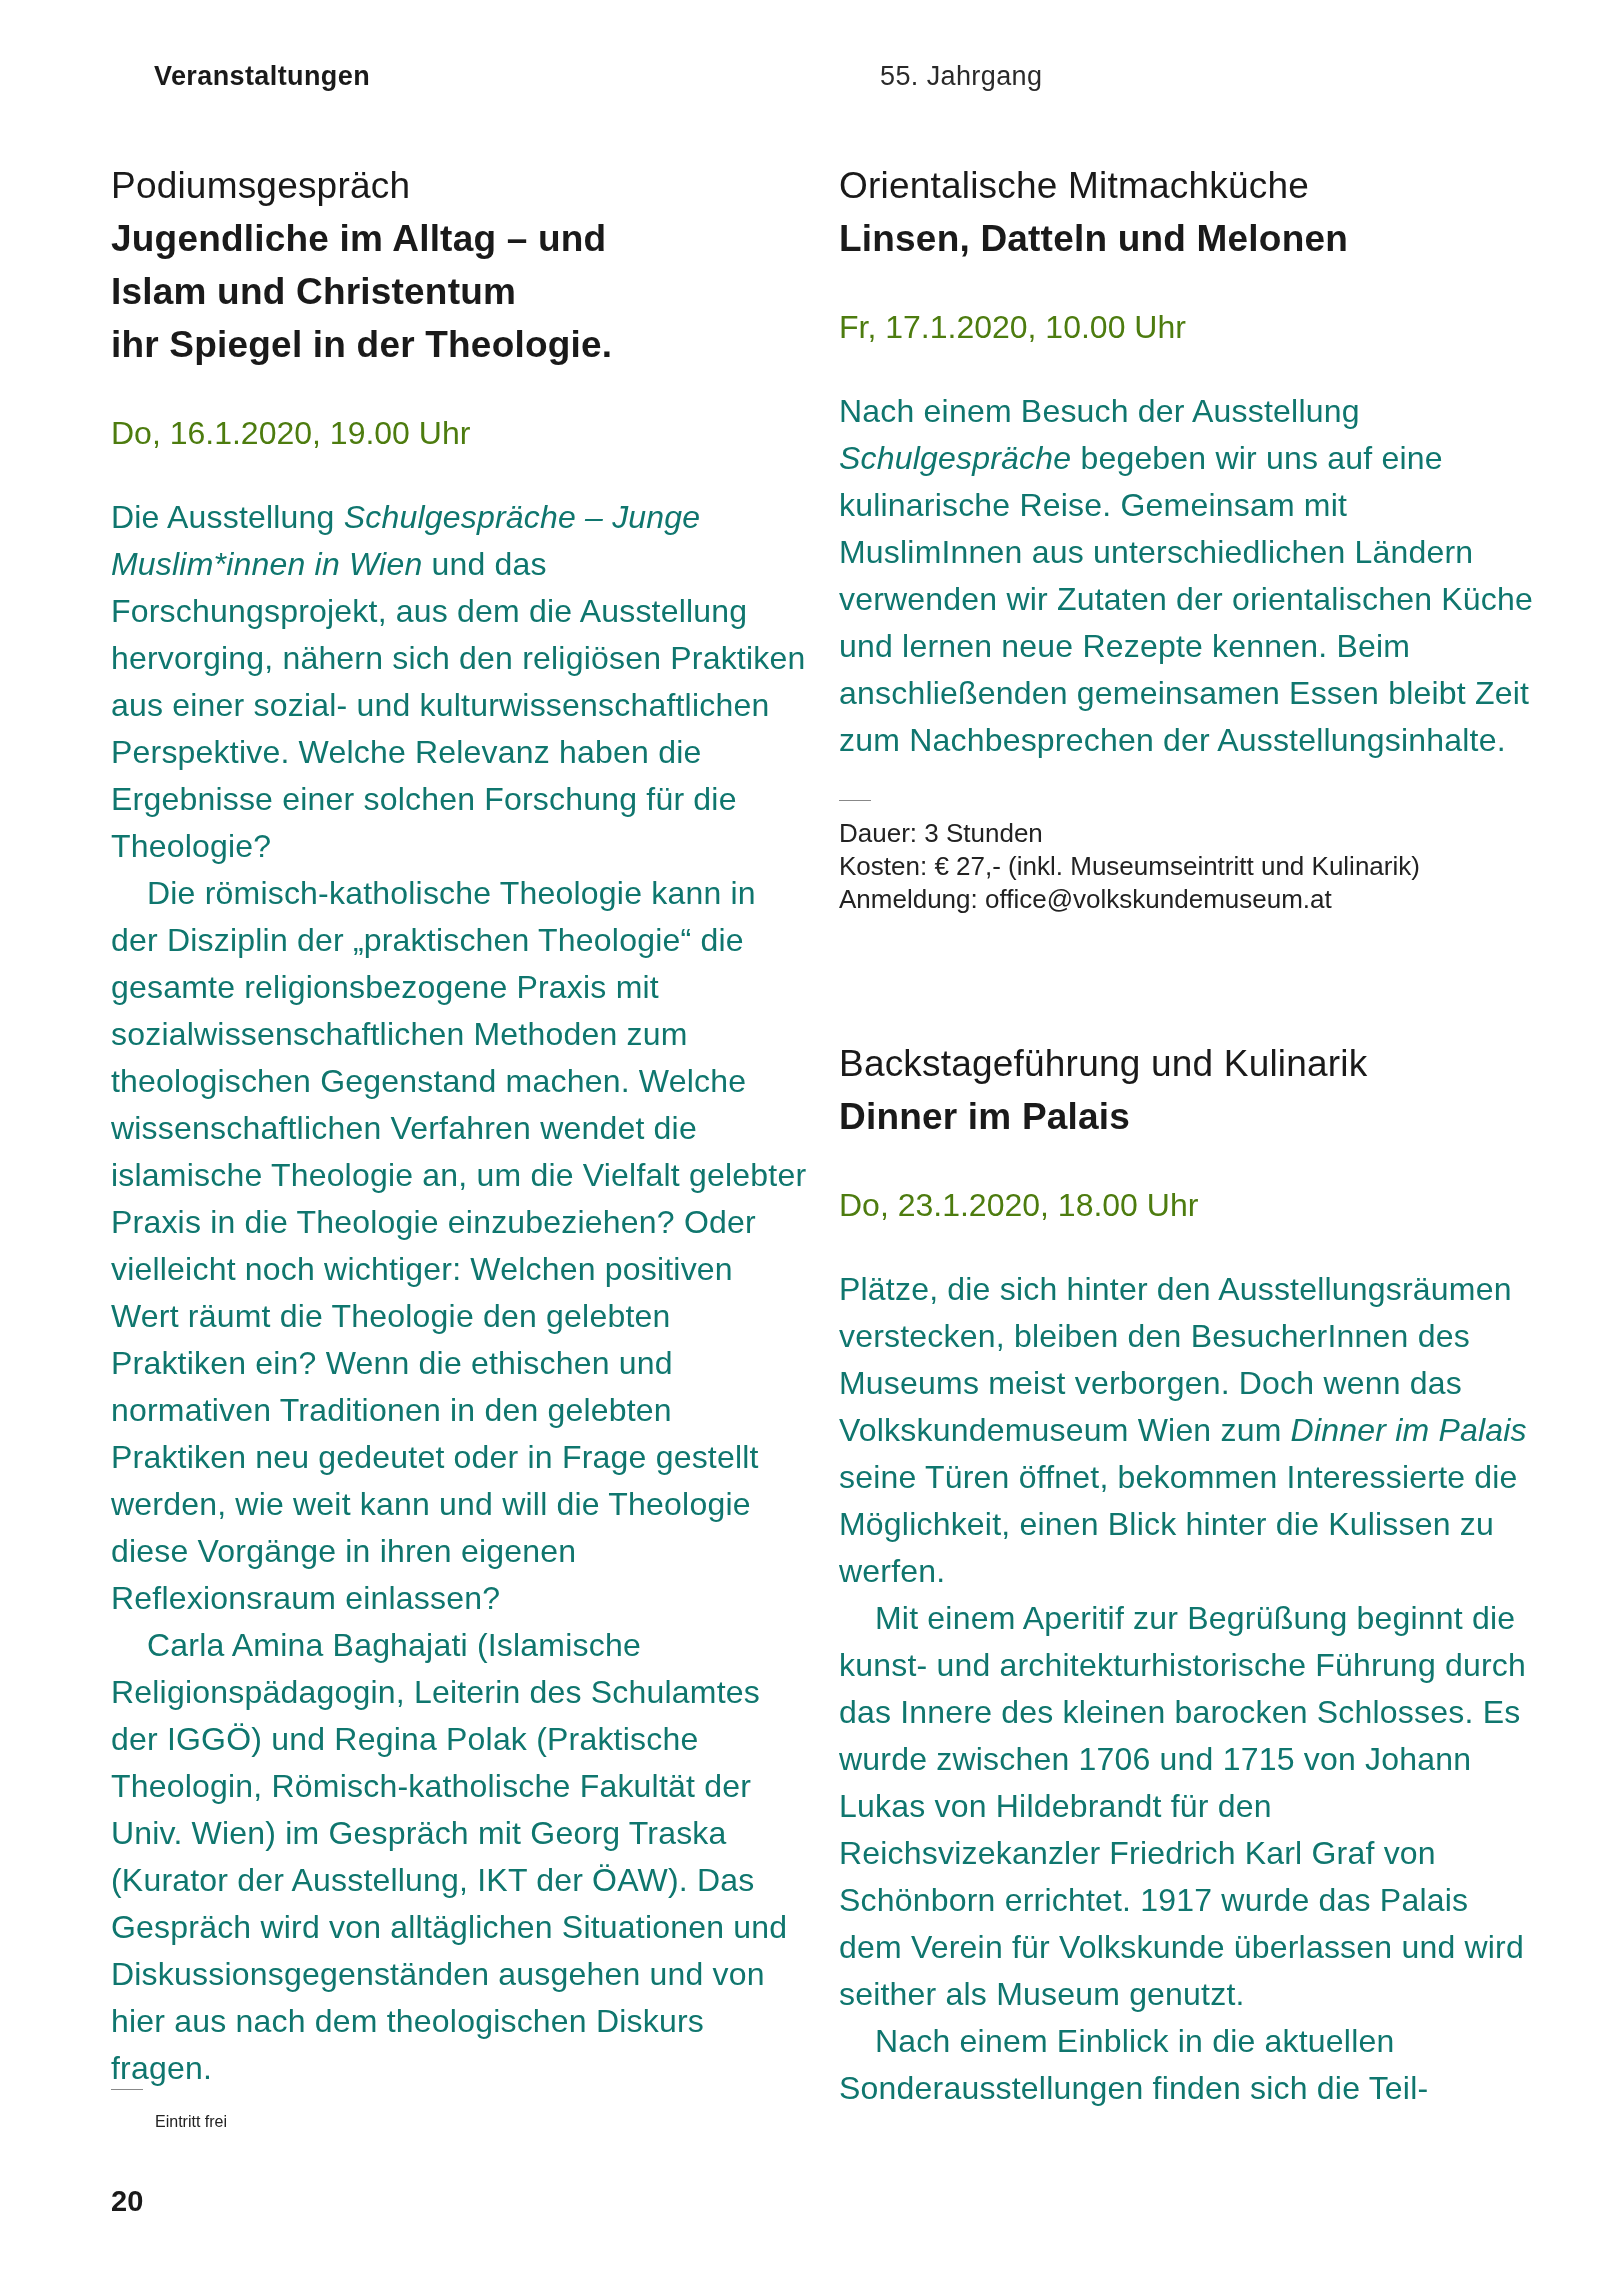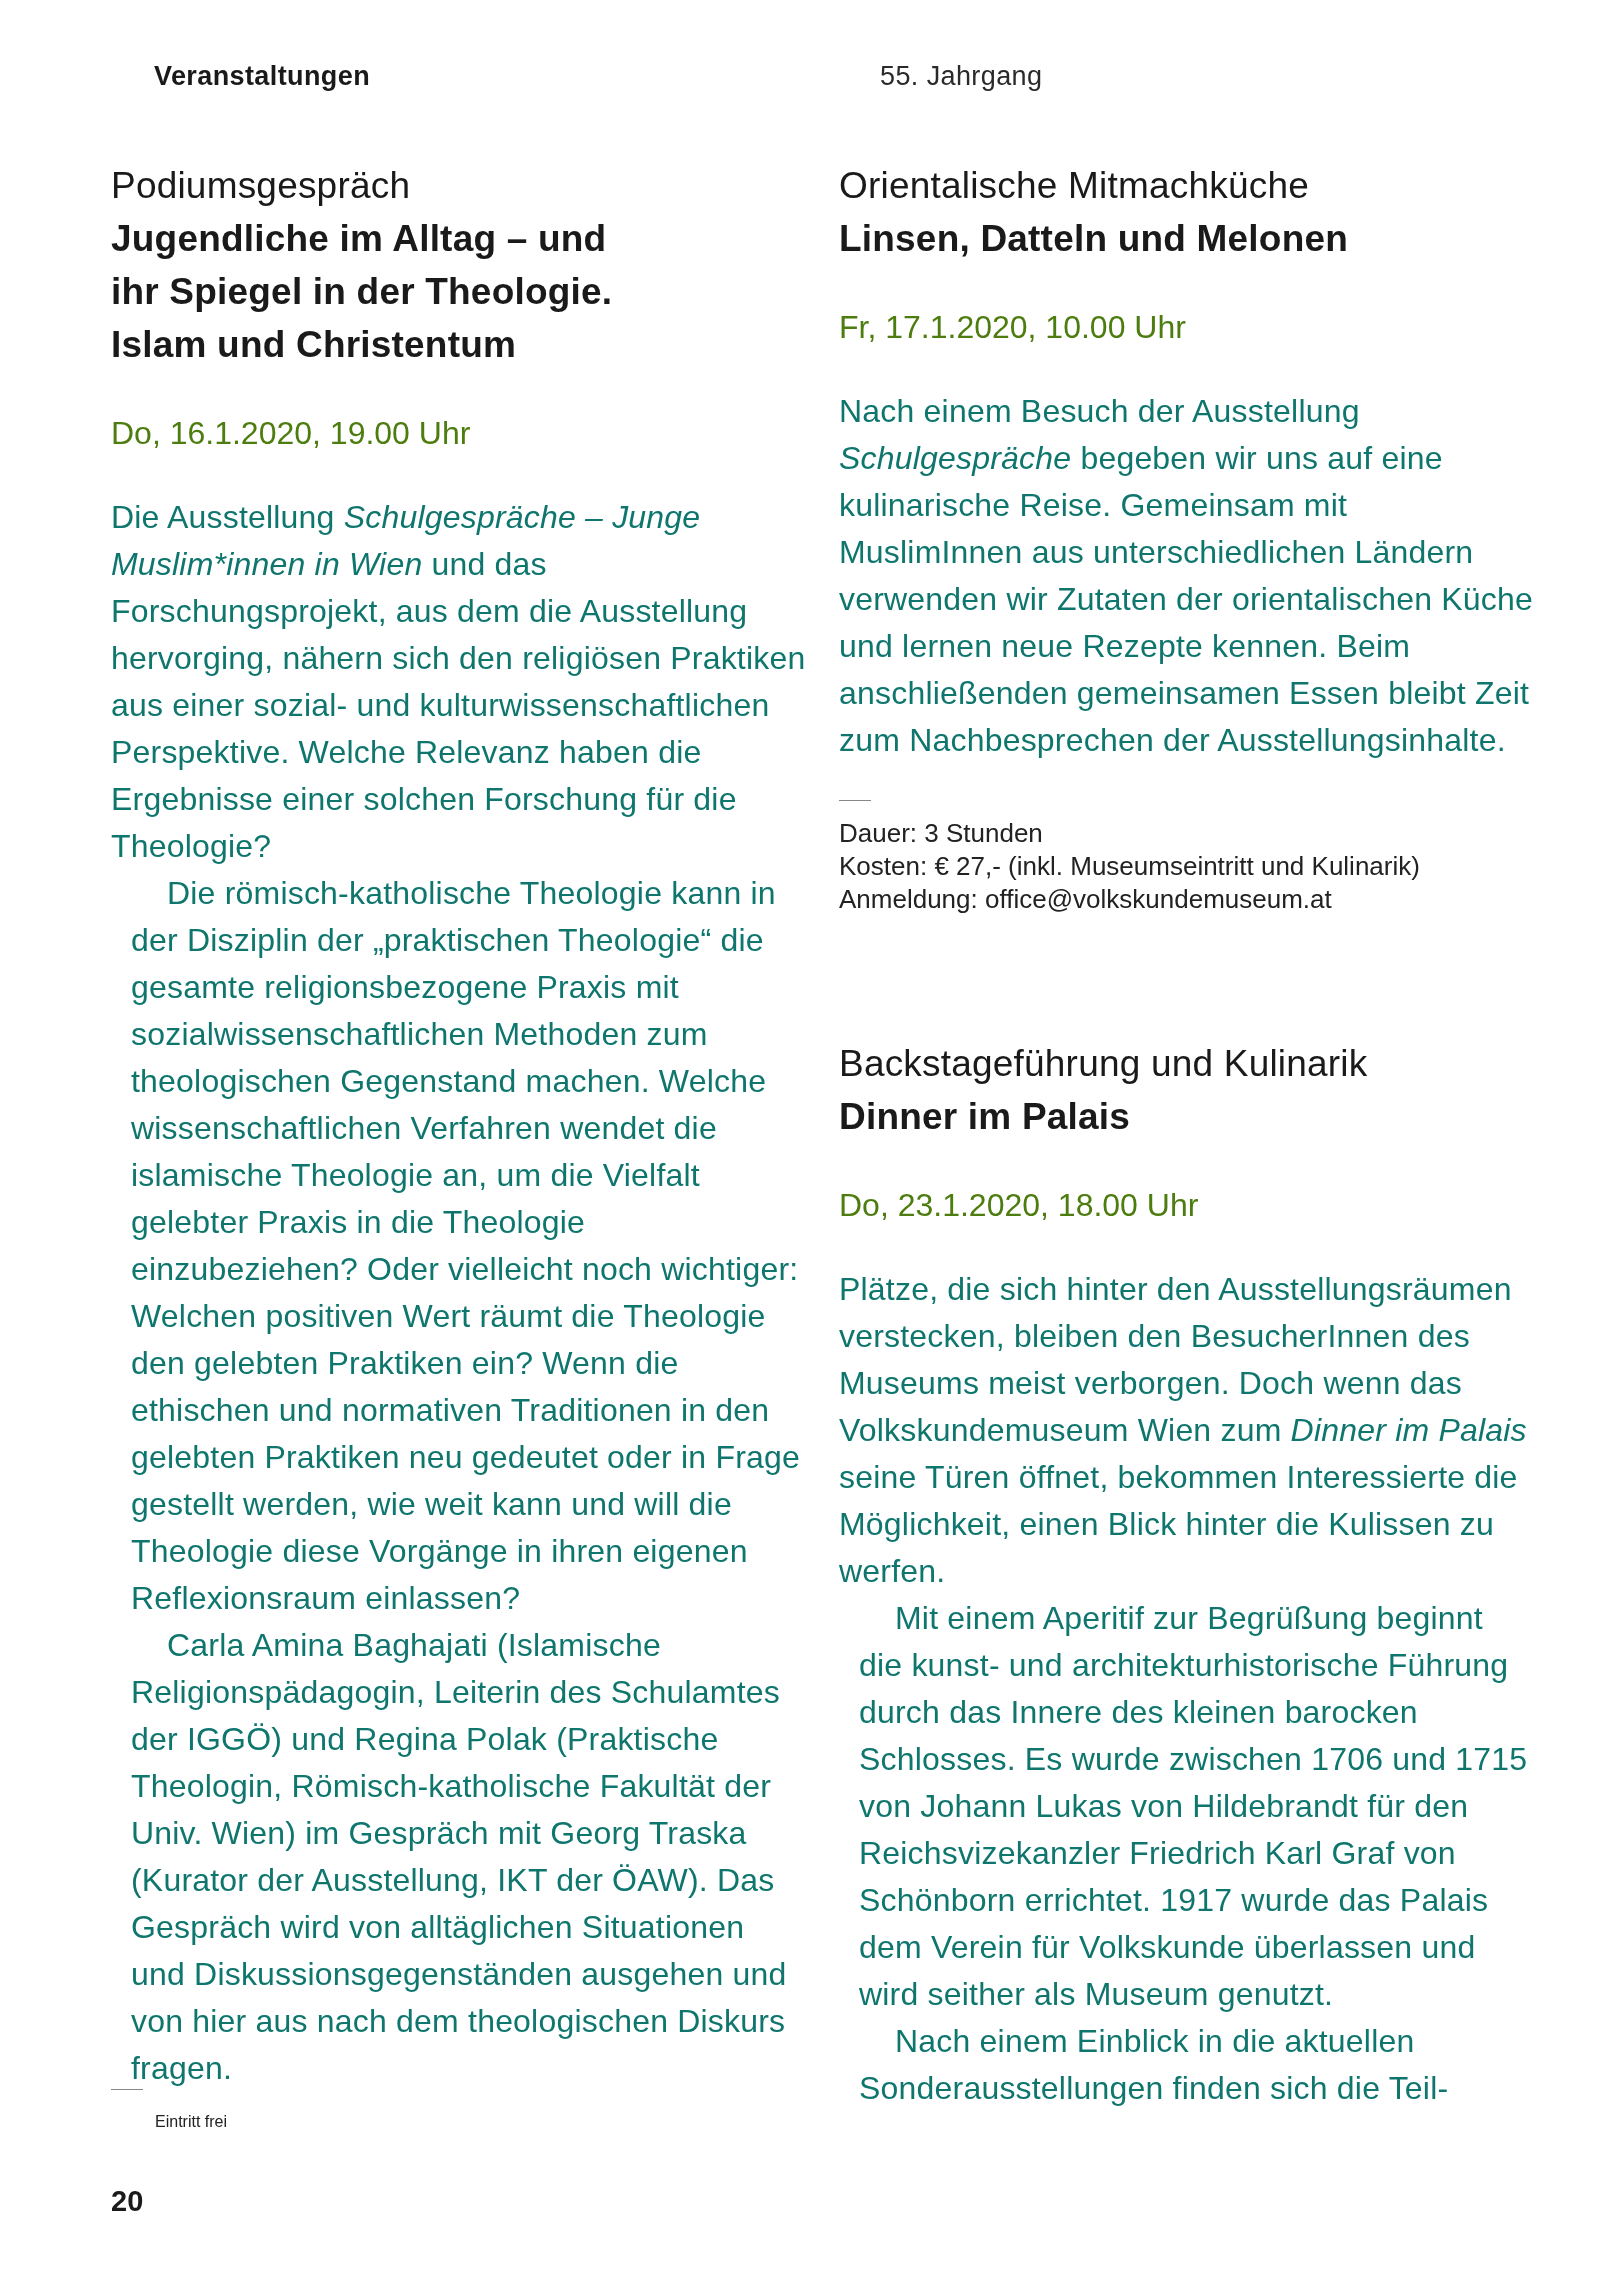--- a/index.html
+++ b/index.html
@@ -9,21 +9,21 @@
   .rh-left { left: 154px; font-weight: bold; }
   .rh-right { left: 880px; font-weight: normal; color: #2a2a2a; }
   .col { position: absolute; top: 159px; width: 696px; }
   .col-left { left: 111px; }
   .col-right { left: 839px; }
   .event-kicker { font-size: 37px; line-height: 53px; font-weight: normal; letter-spacing: 0.2px; margin: 0; }
   .event-title { font-size: 37px; line-height: 53px; font-weight: bold; margin: 0; letter-spacing: 0.2px; }
   .event-date { font-size: 32px; line-height: 47px; margin: 39px 0 0 0; color: #4d7c0f; }
   .body { font-size: 32px; line-height: 47px; margin: 37px 0 0 0; color: #0f766e; letter-spacing: 0.2px; }
   .body p { margin: 0; }
-  .body p.indent { text-indent: 36px; margin-left: 20px; }
+  .body p.indent { text-indent: 36px; }
   .body em { font-style: italic; }
   .rule { width: 32px; height: 0; border-top: 1.6px solid #888; margin: 36px 0 0 0; }
   .info { font-size: 26px; line-height: 33px; margin: 16px 0 0 0; color: #222; }
   .info div { margin: 0; }
   .event-block + .event-block { margin-top: 121px; }
   .footnote-left { position: absolute; left: 111px; top: 2089px; }
   .footnote-left .rule { margin: 0; }
   .footnote-left .info { margin-top: 14.6px; font-size: 16px; margin-left: 44px; }
   .page-number { position: absolute; left: 111px; top: 2185px; font-size: 29px; font-weight: bold; }
 </style>
@@ -31,22 +31,22 @@
 <body>
 
 <div class="running-head rh-left">Veranstaltungen</div>
 <div class="running-head rh-right">55. Jahrgang</div>
 
 <div class="col col-left">
   <div class="event-block">
     <h2 class="event-kicker">Podiumsgespräch</h2>
     <h1 class="event-title">
       <div>Jugendliche im Alltag – und</div>
+      <div>Islam und Christentum</div>
       <div>ihr Spiegel in der Theologie.</div>
-      <div>Islam und Christentum</div>
     </h1>
     <div class="event-date">Do, 16.1.2020, 19.00 Uhr</div>
     <div class="body">
       <p>
         <span>Die Ausstellung </span><em>Schulgespräche – Junge Muslim*innen in Wien</em><span> und das Forschungsprojekt, aus dem die Ausstellung hervorging, nähern sich den religiösen Praktiken aus einer sozial- und kulturwissenschaftlichen Perspektive. Welche Relevanz haben die Ergebnisse einer solchen Forschung für die Theologie?</span>
       </p>
       <p class="indent">
         <span>Die römisch-katholische Theologie kann in der Disziplin der „praktischen Theologie“ die gesamte religionsbezogene Praxis mit sozialwissenschaftlichen Methoden zum theologischen Gegenstand machen. Welche wissenschaftlichen Verfahren wendet die islamische Theologie an, um die Vielfalt gelebter Praxis in die Theologie einzubeziehen? Oder vielleicht noch wichtiger: Welchen positiven Wert räumt die Theologie den gelebten Praktiken ein? Wenn die ethischen und normativen Traditionen in den gelebten Praktiken neu gedeutet oder in Frage gestellt werden, wie weit kann und will die Theologie diese Vorgänge in ihren eigenen Reflexionsraum einlassen?</span>
       </p>
       <p class="indent">

